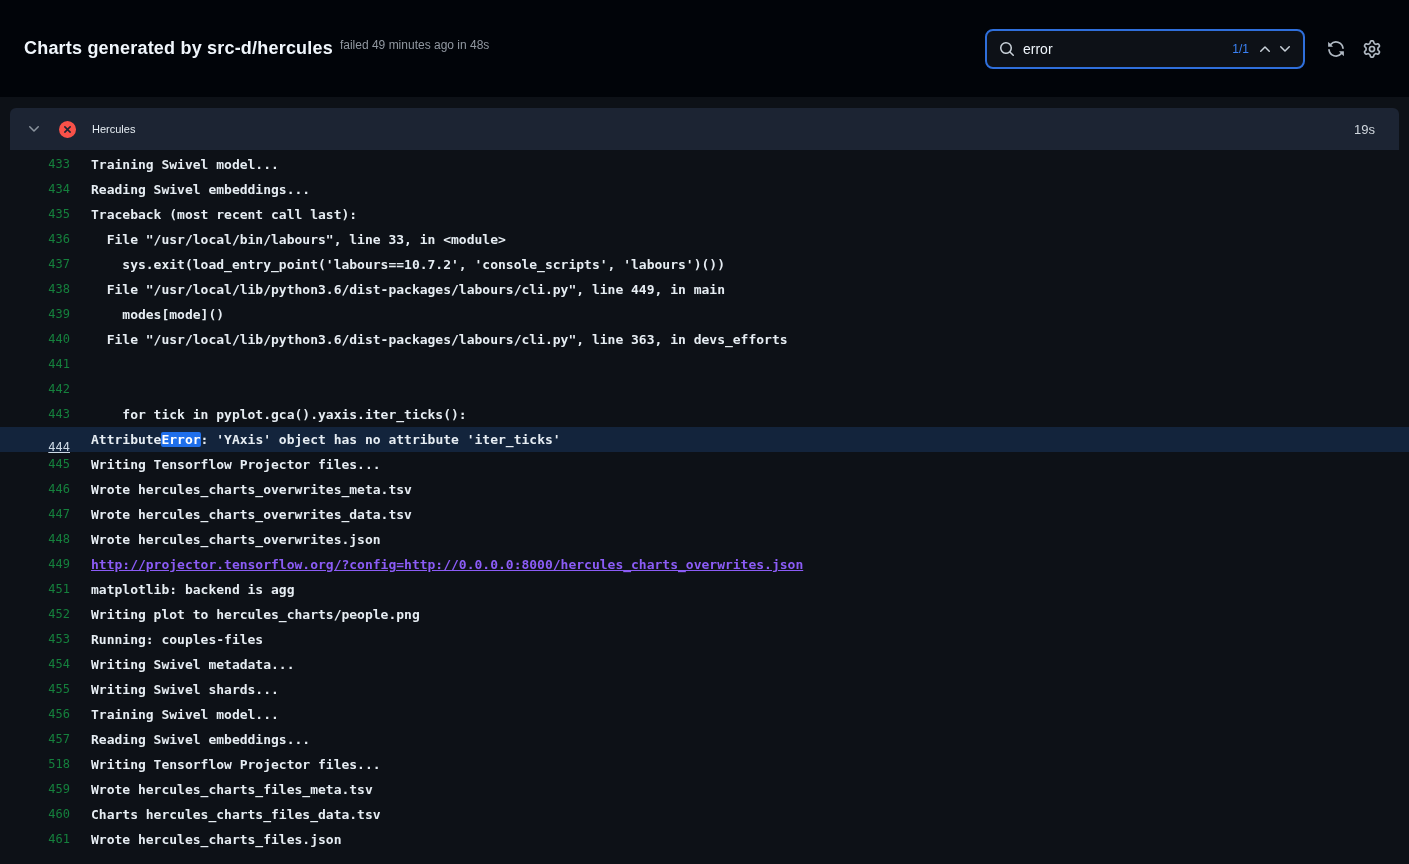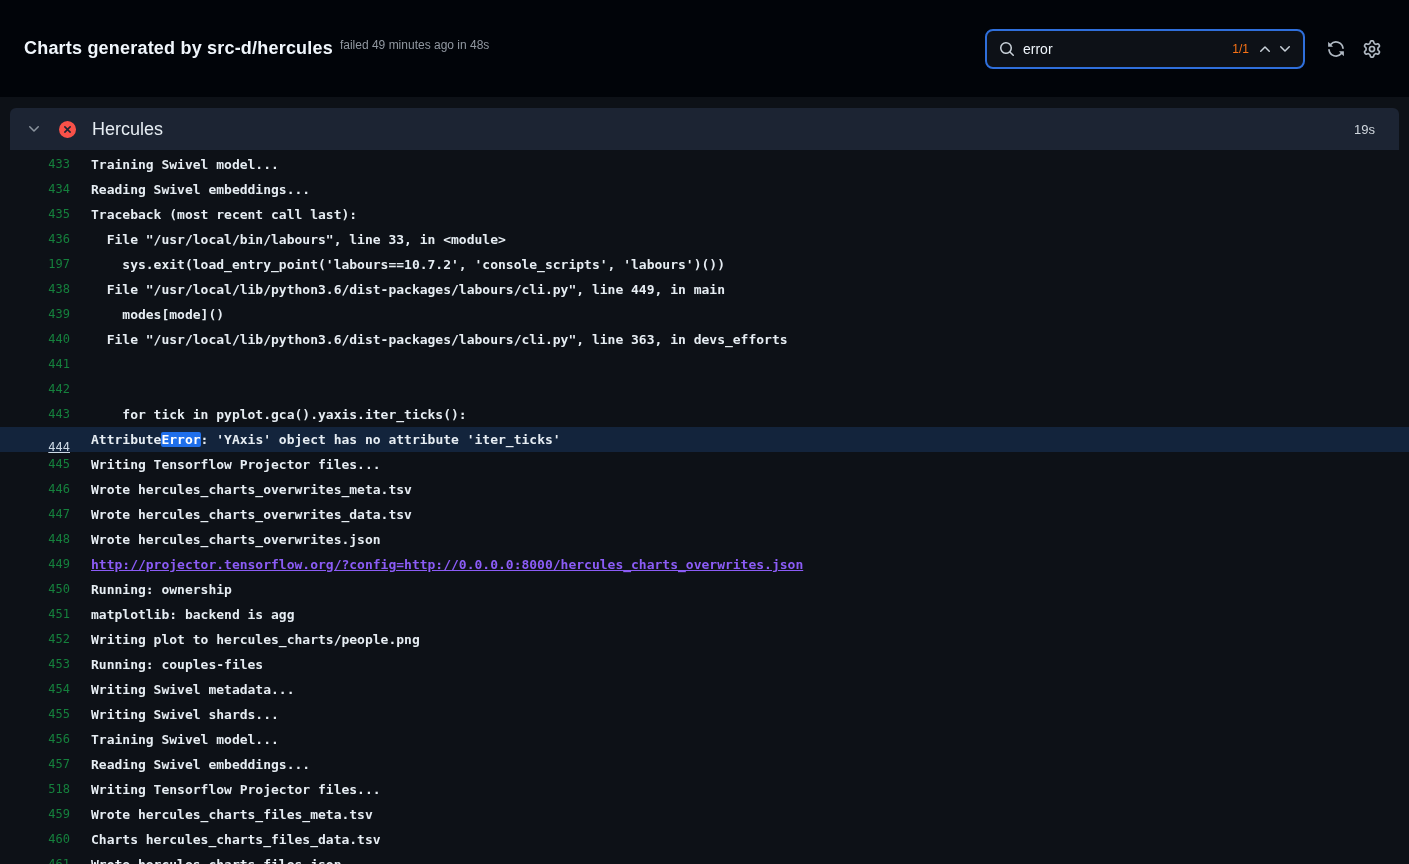--- a/index.html
+++ b/index.html
@@ -34,21 +34,21 @@
     padding:0 8px 0 12px;
     margin-right:8px;
   }
   .search-box .sicon { display:flex; align-items:center; margin-right:8px; color:#c9d1d9; }
   .search-input {
     flex:1; min-width:0;
     background:transparent; border:none; outline:none;
     color:#f0f6fc; font-size:14px;
     font-family:"Liberation Sans", sans-serif;
   }
-  .match-count { font-size:12px; color:#f97316; margin:0 6px 0 4px; white-space:nowrap; }
+  .match-count { font-size:12px; color:#3b82f6; margin:0 6px 0 4px; white-space:nowrap; }
 
   .icon-btn {
     background:transparent; border:none; cursor:pointer;
     display:flex; align-items:center; justify-content:center;
     color:#b1bac4; padding:4px; border-radius:6px;
   }
   .icon-btn.small { padding:2px; color:#c9d1d9; }
   .icon-btn svg { display:block; }
 
   
@@ -58,21 +58,21 @@
     margin:0 10px;
     height:42px;
     background:#1c2433;
     border-radius:6px 6px 0 0;
     display:flex; align-items:center;
     padding:0 24px 0 16px;
     cursor:pointer;
   }
   .group-header .gicon { display:flex; align-items:center; color:#8b949e; margin-right:17px; }
   .group-header .status { display:flex; align-items:center; margin-right:16px; }
-  .gtitle { font-size:18px; color:#e6edf3; font-weight:400; flex:1; }
+  .gtitle { font-size:11px; color:#e6edf3; font-weight:400; flex:1; }
   .gduration { font-size:13px; color:#d0d7de; }
 
   .log-lines {
     font-family:"DejaVu Sans Mono", monospace;
     font-size:13px;
     padding-top:2px;
   }
   .log-line {
     display:flex;
     height:25px;
@@ -174,21 +174,21 @@
   </div>
         <div class="log-line">
     <span class="line-num">435</span>
     <span class="line-text">Traceback (most recent call last):</span>
   </div>
         <div class="log-line">
     <span class="line-num">436</span>
     <span class="line-text">  File "/usr/local/bin/labours", line 33, in &lt;module&gt;</span>
   </div>
         <div class="log-line">
-    <span class="line-num">197</span>
+    <span class="line-num">437</span>
     <span class="line-text">    sys.exit(load_entry_point('labours==10.7.2', 'console_scripts', 'labours')())</span>
   </div>
         <div class="log-line">
     <span class="line-num">438</span>
     <span class="line-text">  File "/usr/local/lib/python3.6/dist-packages/labours/cli.py", line 449, in main</span>
   </div>
         <div class="log-line">
     <span class="line-num">439</span>
     <span class="line-text">    modes[mode]()</span>
   </div>
@@ -224,24 +224,20 @@
   </div>
         <div class="log-line">
     <span class="line-num">448</span>
     <span class="line-text">Wrote hercules_charts_overwrites.json</span>
   </div>
         <div class="log-line">
     <span class="line-num">449</span>
     <span class="line-text"><a href="#" class="log-link">http://projector.tensorflow.org/?config=http://0.0.0.0:8000/hercules_charts_overwrites.json</a></span>
   </div>
         <div class="log-line">
-    <span class="line-num">450</span>
-    <span class="line-text">Running: ownership</span>
-  </div>
-        <div class="log-line">
     <span class="line-num">451</span>
     <span class="line-text">matplotlib: backend is agg</span>
   </div>
         <div class="log-line">
     <span class="line-num">452</span>
     <span class="line-text">Writing plot to hercules_charts/people.png</span>
   </div>
         <div class="log-line">
     <span class="line-num">453</span>
     <span class="line-text">Running: couples-files</span>

